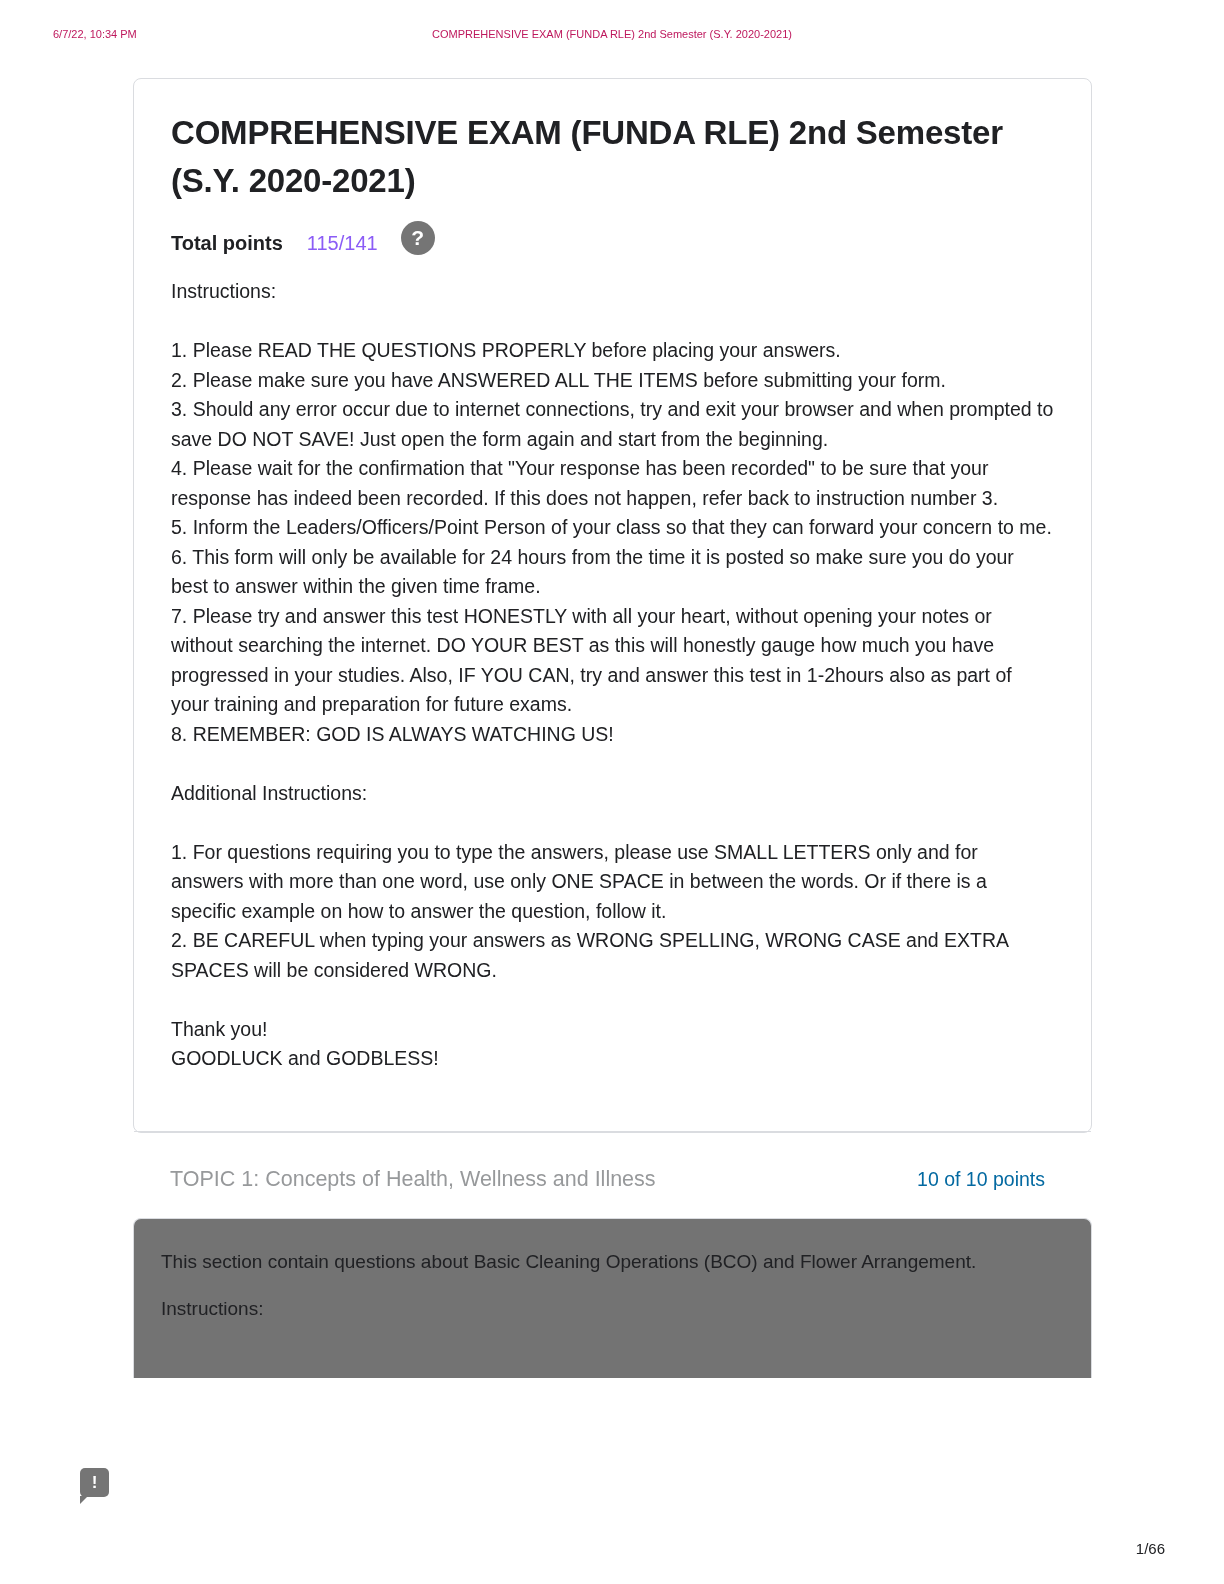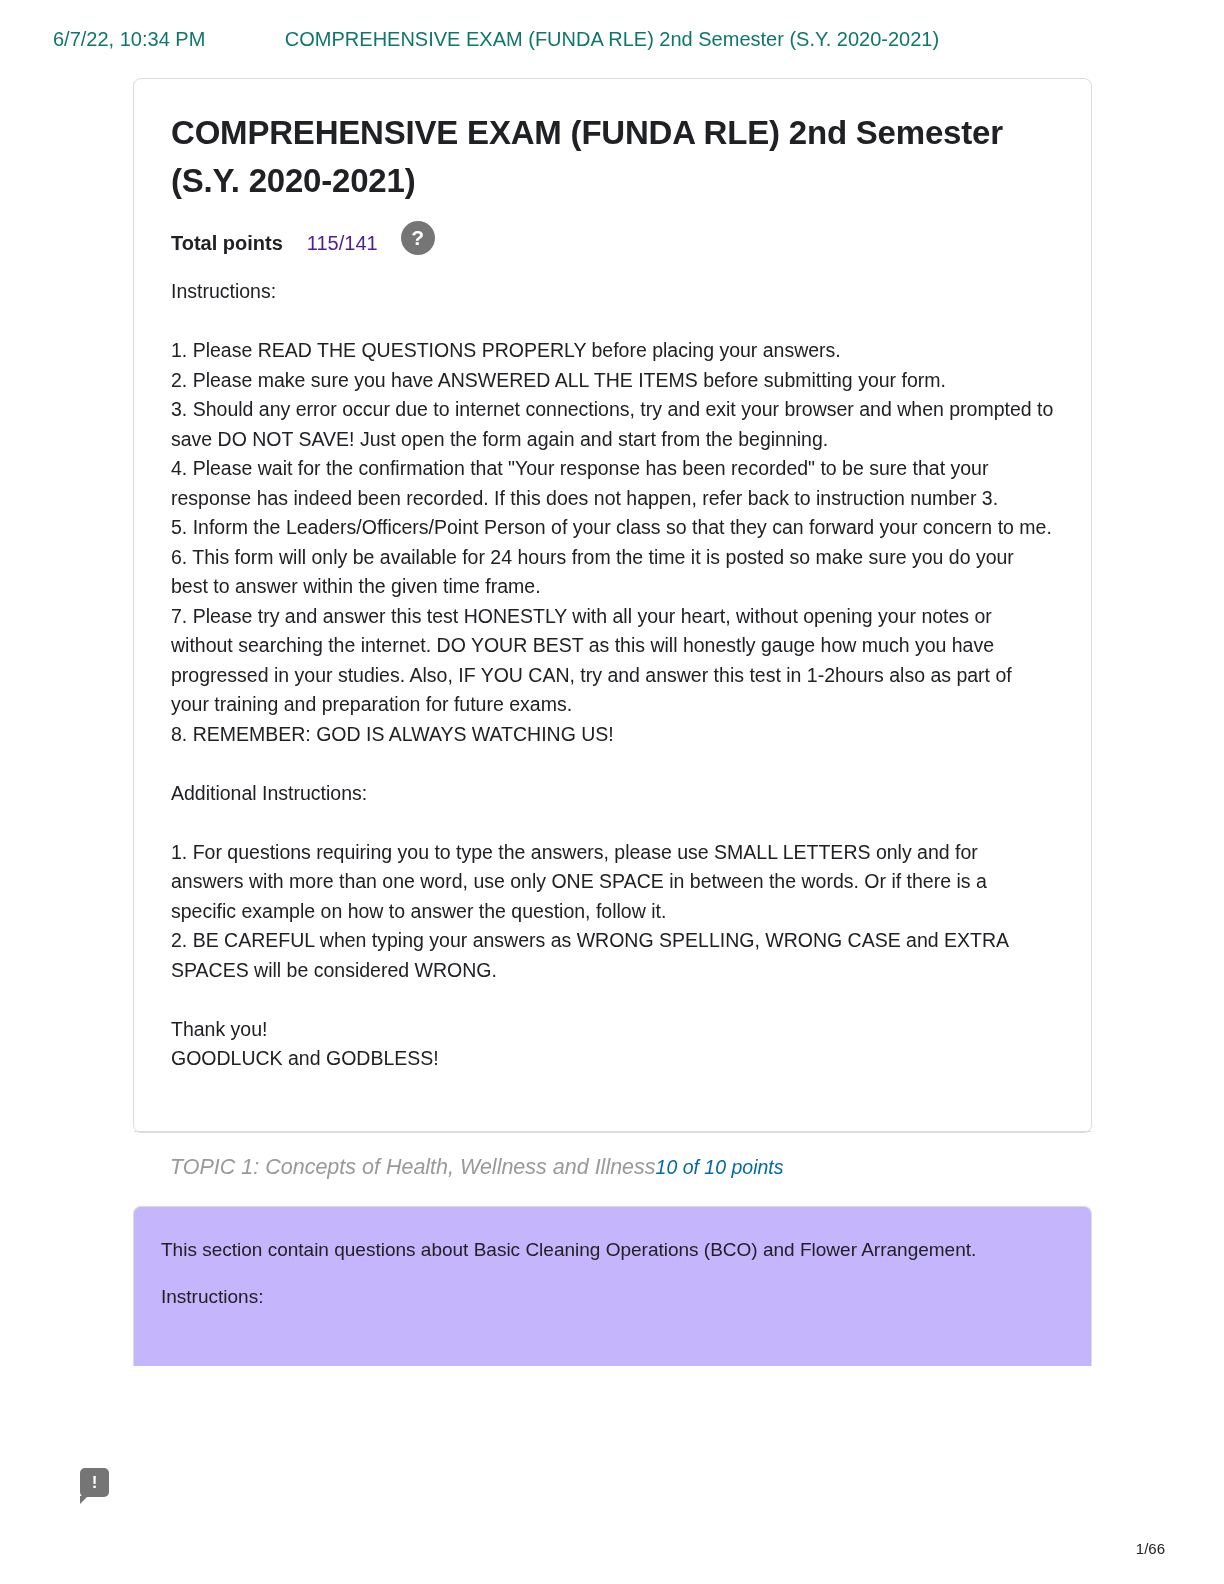--- a/index.html
+++ b/index.html
@@ -7,21 +7,21 @@
     width: 1224px; height: 1584px;
     background: #ffffff;
     font-family: "Liberation Sans", "DejaVu Sans", sans-serif;
     color: #202124;
     overflow: hidden;
     position: relative;
   }
   
   .print-header {
     position: absolute; top: 28px; left: 53px; right: 53px; height: 20px;
-    font-size: 20px; color: #0f766e;
+    font-size: 11px; color: #be185d;
   }
   .print-header .datetime { position: absolute; left: 0; top: 0; }
   .print-header .doc-title { position: absolute; left: 0; right: 0; text-align: center; top: 0; }
   .print-footer {
     position: absolute; top: 1540px; left: 53px; right: 59px; height: 20px;
     font-size: 15px; color: #202124;
   }
   .print-footer .url { position: absolute; left: 0; top: 0; }
   .print-footer .pageno { position: absolute; right: 0; top: 0; margin-left: 48px; }
 
@@ -34,21 +34,21 @@
     background: #ffffff;
   }
   .card-main { padding: 30px 37px 57px 37px; }
 
   .form-title {
     font-size: 33px; line-height: 48px; font-weight: 700;
     letter-spacing: -0.2px; color: #202124;
   }
   .points-row { margin-top: 16px; height: 34px; display: flex; align-items: flex-end; }
   .points-label { font-size: 20px; font-weight: 700; color: #202124; }
-  .points-value { font-size: 20px; color: #4c1d95; margin-left: 24px; }
+  .points-value { font-size: 20px; color: #8b5cf6; margin-left: 24px; }
   .help-icon {
     margin-left: 23px;
     width: 34px; height: 34px; border-radius: 50%;
     background: #757575; color: #ffffff;
     display: inline-flex; align-items: center; justify-content: center;
     font-size: 21px; font-weight: 700; cursor: default;
   }
   .form-description {
     margin-top: 22px;
     font-size: 19.5px; line-height: 29.5px;
@@ -57,35 +57,35 @@
   }
   .card-divider { border-top: 1px solid #dadce0; }
   .email-section {
     padding: 18px 37px 24px 37px;
     font-size: 19.5px; line-height: 30px; color: #5f6368;
   }
   .email-section .email-bold { font-weight: 700; color: #3c4043; }
 
   
   .section-header-row {
-    margin-top: 22px; padding: 0 47px 0 37px;
-    display: flex; align-items: baseline; font-style: italic;
+    margin-top: 34px; padding: 0 47px 0 37px;
+    display: flex; justify-content: space-between; align-items: baseline;
   }
   .section-title { font-size: 21.5px; color: #97999b; }
   .section-points { font-size: 19.5px; color: #0369a1; }
 
   
   .topic-card {
     margin-top: 26px;
     border: 1px solid #dadce0;
     border-radius: 8px 8px 0 0;
     border-bottom: none;
     height: 160px;
     padding: 30px 37px 0 27px;
-    background: #c4b5fd;
+    background: #737373;
   }
   .topic-desc { font-size: 19px; line-height: 26px; color: #202124; }
   .topic-instructions { margin-top: 21px; font-size: 19px; line-height: 26px; color: #202124; }
 
   
   .comment-icon {
     position: absolute; left: 80px; top: 1468px;
     width: 29px; height: 29px; border-radius: 5px;
     background: #757575; color: #ffffff;
     display: flex; align-items: center; justify-content: center;

